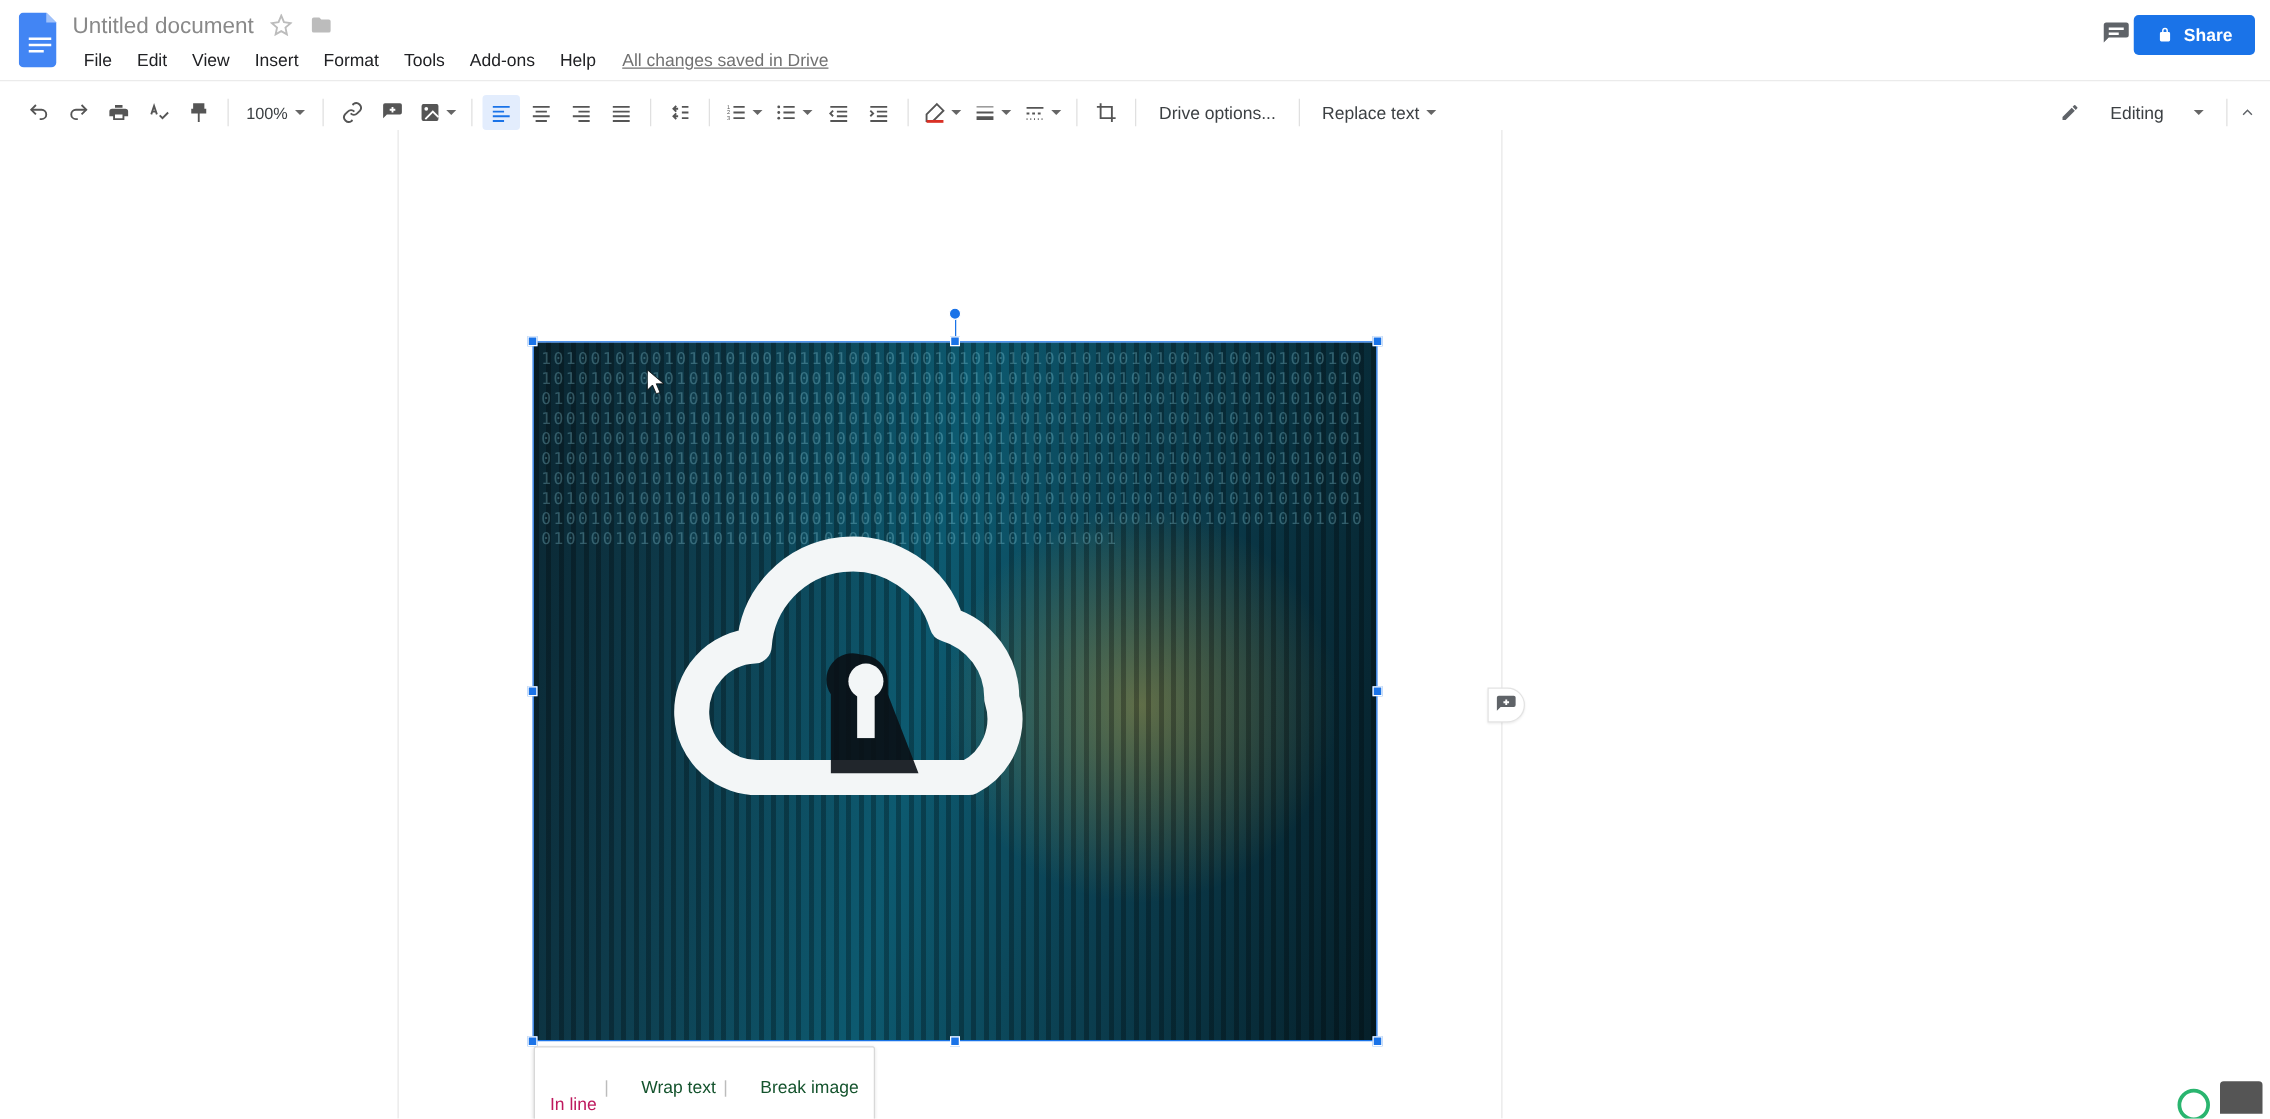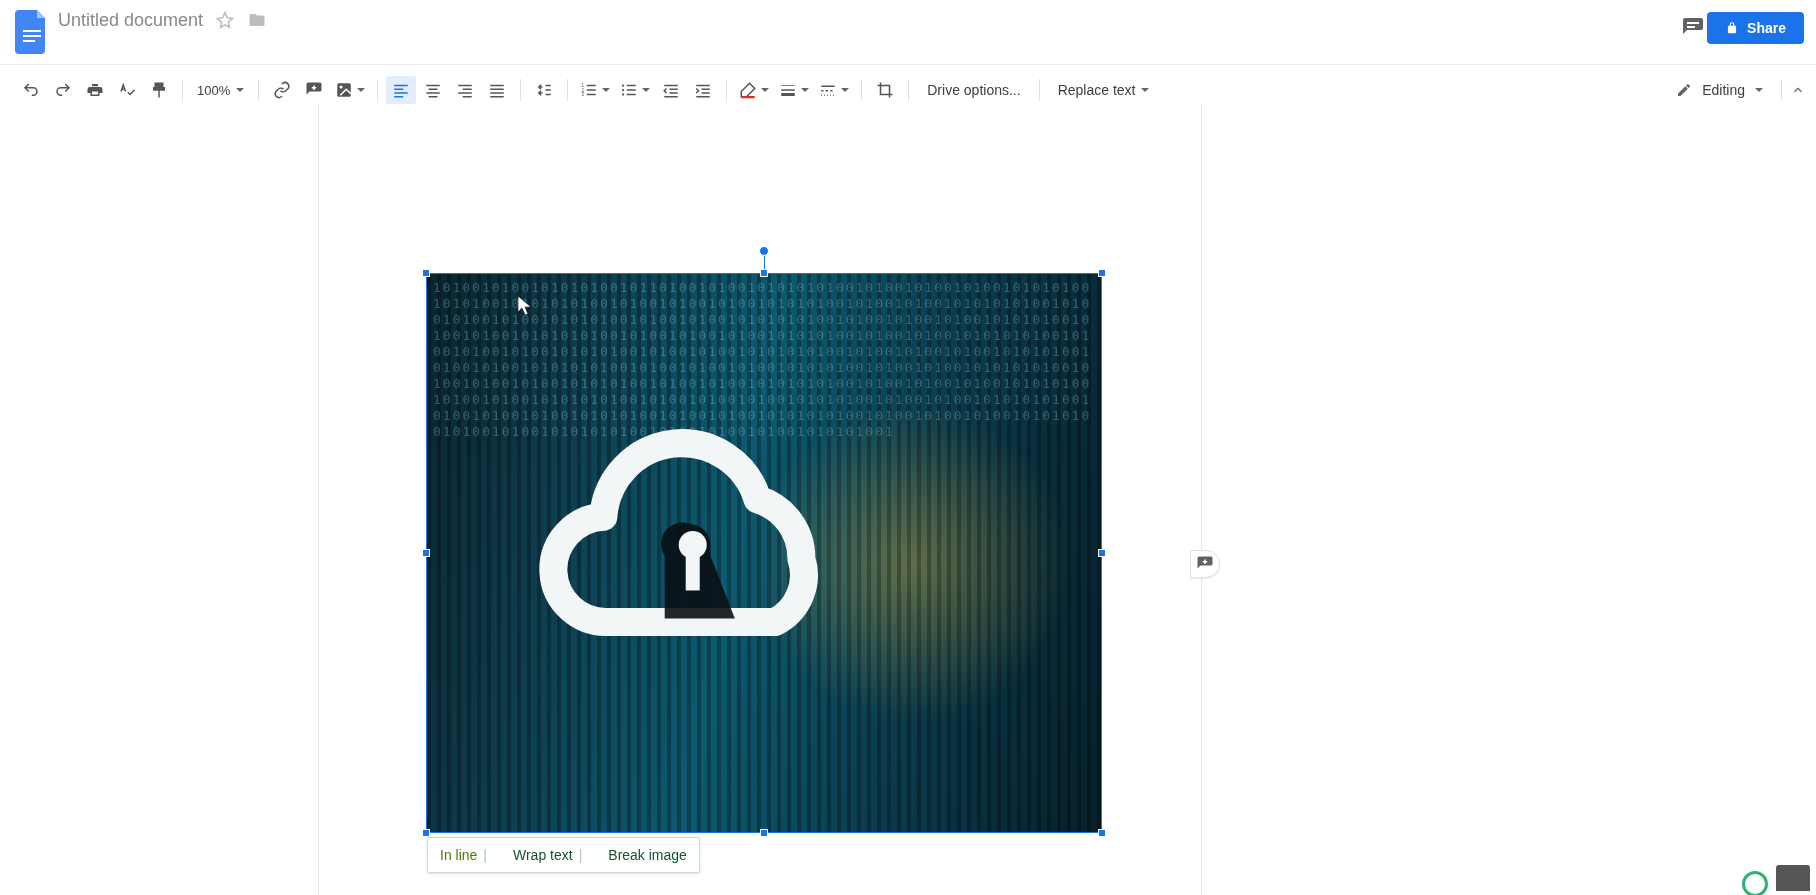--- a/index.html
+++ b/index.html
@@ -21,21 +21,21 @@
 
   
   .toolbar { display:flex; align-items:center; height:52px; border-top:1px solid #ebebeb; border-bottom:1px solid #e4e4e4; padding:0 10px 0 16px; gap:2px;}
   .tbtn { width:30px; height:28px; display:flex; align-items:center; justify-content:center; border-radius:3px; color:#555;}
   .tbtn.active{ background:#e3edfd; color:#1a73e8;}
   .tsep { width:1px; height:22px; background:#e0e0e0; margin:0 6px;}
   .zoom { display:flex; align-items:center; font-size:13px; color:#3c4043; padding:0 6px; gap:6px;}
   .dropdown-caret{ width:0;height:0;border-left:4px solid transparent;border-right:4px solid transparent;border-top:4px solid #666;}
   .txt-btn{ font-size:14px; color:#3c4043; padding:0 10px; display:flex; align-items:center; gap:6px; height:28px; border-radius:3px;}
   .spacer{flex:1;}
-  .mode-box{display:flex;align-items:center;gap:10px;color:#3c4043;font-size:14px;padding:0 10px;justify-content:flex-end;}
+  .mode-box{display:flex;align-items:center;gap:24px;color:#3c4043;font-size:14px;padding:0 10px;justify-content:flex-end;}
   .chevron-up{width:16px;height:24px;display:flex;align-items:center;justify-content:center;color:#5f6368;}
 
   
   .canvas { position:absolute; top:104px; left:0; right:0; bottom:0; background:#fff; overflow:hidden;}
   .page { position:absolute; left:318px; top:0; width:884px; height:100%; background:#fff; border-left:1px solid #e8e8e8; border-right:1px solid #e8e8e8;}
   .image-wrap{ position:absolute; left:427px; top:170px; width:674px; height:558px; }
   .sel-box{position:absolute; inset:-1px; border:1px solid #1a73e8;}
   .handle{position:absolute;width:8px;height:8px;background:#1a73e8;border:1px solid #fff;}
   .h-tl{left:-5px;top:-5px;} .h-tr{right:-5px;top:-5px;} .h-bl{left:-5px;bottom:-5px;} .h-br{right:-5px;bottom:-5px;}
   .h-t{left:50%;top:-5px;transform:translateX(-50%);} .h-b{left:50%;bottom:-5px;transform:translateX(-50%);}
@@ -45,21 +45,21 @@
   .img-content{width:100%;height:100%;background:
      radial-gradient(circle at 72% 52%, rgba(255,200,60,0.35) 0%, rgba(255,200,60,0) 28%),
      linear-gradient(100deg,#0a2530 0%, #0e3a4a 18%, #0d5a70 46%, #0b3d4e 70%, #06202a 100%);
      position:relative; overflow:hidden;}
   .stripes{position:absolute;inset:0;background:repeating-linear-gradient(90deg,rgba(0,0,0,0.28) 0 4px, rgba(0,0,0,0) 4px 10px);}
   .digits{position:absolute;inset:0;color:rgba(160,230,245,0.28);font-family:monospace;font-size:13px;line-height:16px;word-break:break-all;padding:6px;letter-spacing:2px;}
   .cloud{position:absolute;left:14%;top:18%;width:52%;height:60%;}
 
   .wrap-popup{position:absolute;left:427px;top:733px;background:#fff;border:1px solid #d8d8d8;border-radius:2px;box-shadow:0 1px 3px rgba(0,0,0,0.12);padding:9px 12px;font-size:14px;display:flex;gap:6px;align-items:center;}
   .wrap-popup .sep{color:#bcbcbc;}
-  .wrap-active{color:#4d7c0f;}
+  .wrap-active{color:#be185d;margin-top:28px;}
   .wrap-link{color:#14532d;cursor:pointer;margin-left:20px;}
 
   .add-comment-pill{position:absolute;left:1190px;top:446px;width:30px;height:28px;border-radius:0 14px 14px 0;background:#fff;border:1px solid #e3e3e3;display:flex;align-items:center;justify-content:center;color:#5f6368;box-shadow:0 1px 2px rgba(0,0,0,0.08);}
 
   .cursor-arrow{position:absolute;left:518px;top:192px;color:#fff;pointer-events:none;}
 
   .bottom-right{position:absolute;right:6px;bottom:4px;display:flex;gap:8px;}
   .br-box{width:34px;height:26px;background:#555;border-radius:3px 3px 0 0;}
   .br-circle{width:26px;height:26px;border-radius:50%;border:3px solid #2ab56f;background:transparent;position:relative;top:6px;}
 
@@ -85,20 +85,31 @@
         <span class="star-btn">
           <svg width="18" height="18" viewBox="0 0 24 24" fill="none" stroke="#bcbcbc" stroke-width="2">
             <path d="M12 2l2.9 6.9L22 10l-5.5 4.8L18 22l-6-3.5L6 22l1.5-7.2L2 10l7.1-1.1z"></path>
           </svg>
         </span>
         <span class="folder-btn">
           <svg width="18" height="18" viewBox="0 0 24 24" fill="#bcbcbc">
             <path d="M10 4H4a2 2 0 0 0-2 2v12a2 2 0 0 0 2 2h16a2 2 0 0 0 2-2V8a2 2 0 0 0-2-2h-8l-2-2z"></path>
           </svg>
         </span>
+     </div>
+     <div class="menubar">
+        <span class="menu-item">File</span>
+        <span class="menu-item">Edit</span>
+        <span class="menu-item">View</span>
+        <span class="menu-item">Insert</span>
+        <span class="menu-item">Format</span>
+        <span class="menu-item">Tools</span>
+        <span class="menu-item">Add-ons</span>
+        <span class="menu-item">Help</span>
+        <span class="save-status">All changes saved in Drive</span>
      </div>
   </div>
 
   <div class="header-right">
     <div class="comments-btn">
        <svg width="24" height="24" viewBox="0 0 24 24" fill="#5f6368">
           <path d="M20 2H4a2 2 0 0 0-2 2v14l4-4h14a2 2 0 0 0 2-2V4a2 2 0 0 0-2-2z"></path>
           <rect x="6" y="6" width="12" height="2" fill="#fff"></rect>
           <rect x="6" y="10" width="8" height="2" fill="#fff"></rect>
         </svg>

